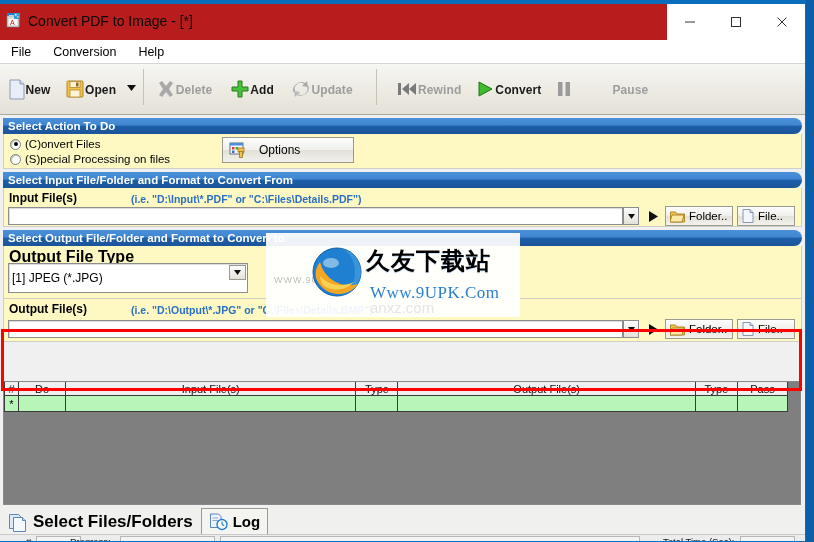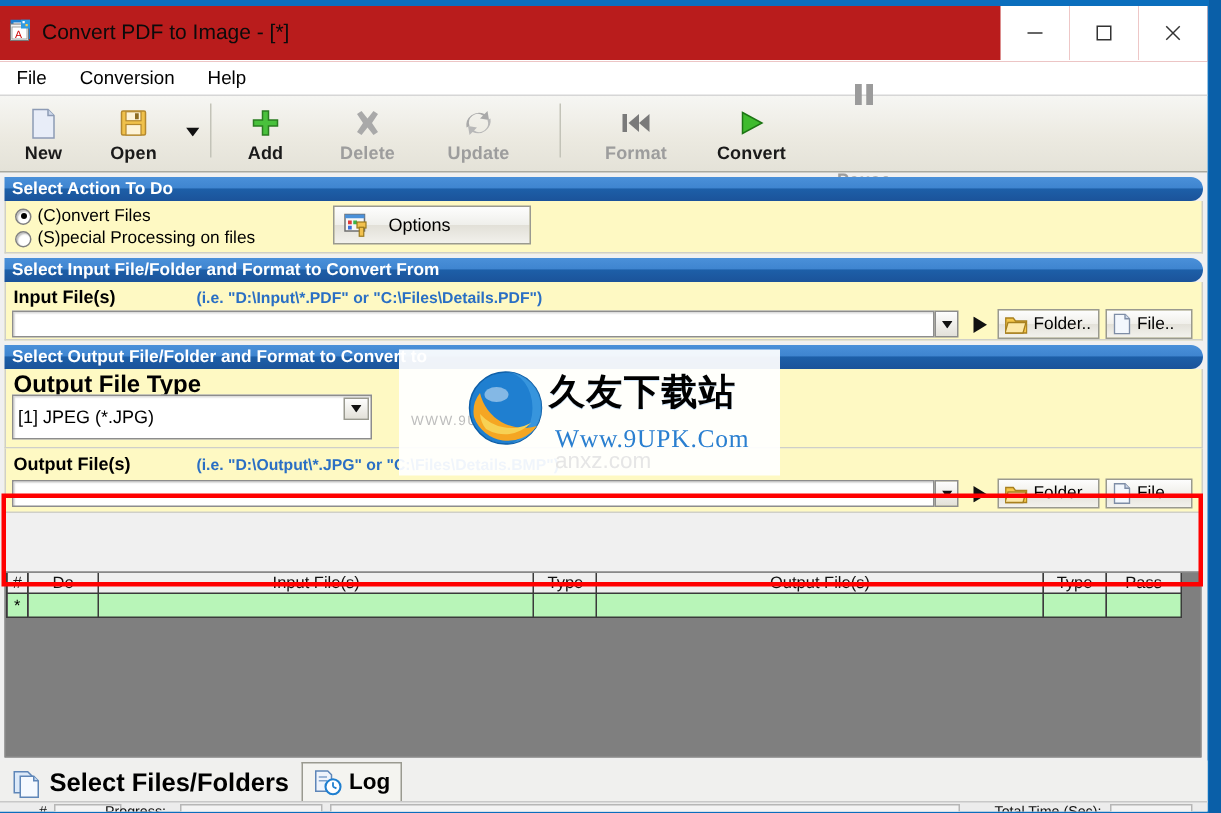--- a/index.html
+++ b/index.html
@@ -44,21 +44,21 @@
     padding:3px 11px;font-size:12.5px;color:#000;
   }
   
   .toolbar{
     height:50px;background:linear-gradient(to bottom,#f6f6f3 0%,#eceae1 55%,#e4e2d8 100%);
     border-bottom:1px solid #a9a9a0;
     display:flex;align-items:flex-start;position:relative;
   }
   .tb-btn{
     width:auto;min-width:46px;height:48px;
-    display:flex;flex-direction:column;align-items:center;justify-content:center;
+    display:flex;flex-direction:row;align-items:center;justify-content:center;
     padding:2px 7px 0 7px;position:relative;
   }
   .tb-ico{height:22px;display:flex;align-items:center;justify-content:center;margin-bottom:2px;}
   .tb-lbl{font-size:12px;font-weight:bold;color:#1a1a1a;letter-spacing:0.1px;}
   .tb-lbl.disabled{color:#9d9d9d;}
   .tb-sep{width:1px;height:36px;background:#c3c3b8;margin:5px 4px 0 4px;}
   .tb-caret{
     display:flex;align-items:center;justify-content:center;
     width:16px;height:48px;font-size:8px;color:#222;
   }
@@ -291,36 +291,36 @@
     </div>
 
     <div class="tb-caret">
       <svg width="9" height="6" viewBox="0 0 9 6">
           <path d="M0 0 L9 0 L4.5 6 Z" fill="#111"></path>
         </svg>
     </div>
 
     <div class="tb-sep"></div>
 
+    <div class="tb-btn" style="min-width:58px;">
+      <span class="tb-ico">
+        <svg width="20" height="20" viewBox="0 0 20 20">
+          <path d="M3 4 L6 2 L10 7 L14 2 L17 4 L13 10 L17 16 L14 18 L10 13 L6 18 L3 16 L7 10 Z" fill="#a9a9a9"></path>
+        </svg>
+      </span>
+      <span class="tb-lbl disabled">Delete</span>
+    </div>
+
     <div class="tb-btn" style="min-width:50px;">
       <span class="tb-ico">
         <svg width="20" height="20" viewBox="0 0 20 20">
           <path d="M8 2 h4 v6 h6 v4 h-6 v6 h-4 v-6 h-6 v-4 h6 z" fill="#49c13c" stroke="#2a7d21" stroke-width="1"></path>
         </svg>
       </span>
       <span class="tb-lbl" style="text-decoration:none;">Add</span>
-    </div>
-
-    <div class="tb-btn" style="min-width:58px;">
-      <span class="tb-ico">
-        <svg width="20" height="20" viewBox="0 0 20 20">
-          <path d="M3 4 L6 2 L10 7 L14 2 L17 4 L13 10 L17 16 L14 18 L10 13 L6 18 L3 16 L7 10 Z" fill="#a9a9a9"></path>
-        </svg>
-      </span>
-      <span class="tb-lbl disabled">Delete</span>
     </div>
 
     <div class="tb-btn" style="min-width:62px;">
       <span class="tb-ico">
         <svg width="20" height="20" viewBox="0 0 20 20">
           <path d="M4 12 a6 6 0 0 1 9-7 l-2 2 6 1 -1 -6 -2 2 a8.5 8.5 0 0 0 -12 9 z" fill="#a9a9a9"></path>
           <path d="M16 8 a6 6 0 0 1 -9 7 l2 -2 -6 -1 1 6 2 -2 a8.5 8.5 0 0 0 12 -9 z" fill="#b8b8b8"></path>
         </svg>
       </span>
       <span class="tb-lbl disabled">Update</span>
@@ -329,21 +329,21 @@
     <div class="tb-sep" style="margin-left:16px;margin-right:12px;"></div>
 
     <div class="tb-btn" style="min-width:62px;">
       <span class="tb-ico">
         <svg width="22" height="18" viewBox="0 0 22 18">
           <rect x="2" y="3" width="3" height="12" fill="#7a7a7a"></rect>
           <path d="M13 3 L13 15 L6 9 Z" fill="#7a7a7a"></path>
           <path d="M20 3 L20 15 L13 9 Z" fill="#7a7a7a"></path>
         </svg>
       </span>
-      <span class="tb-lbl disabled">Format</span>
+      <span class="tb-lbl disabled">Rewind</span>
     </div>
 
     <div class="tb-btn" style="min-width:64px;">
       <span class="tb-ico">
         <svg width="20" height="18" viewBox="0 0 20 18">
           <path d="M4 2 L17 9 L4 16 Z" fill="#3fbb2e" stroke="#1d7614" stroke-width="1"></path>
         </svg>
       </span>
       <span class="tb-lbl">Convert</span>
     </div>

